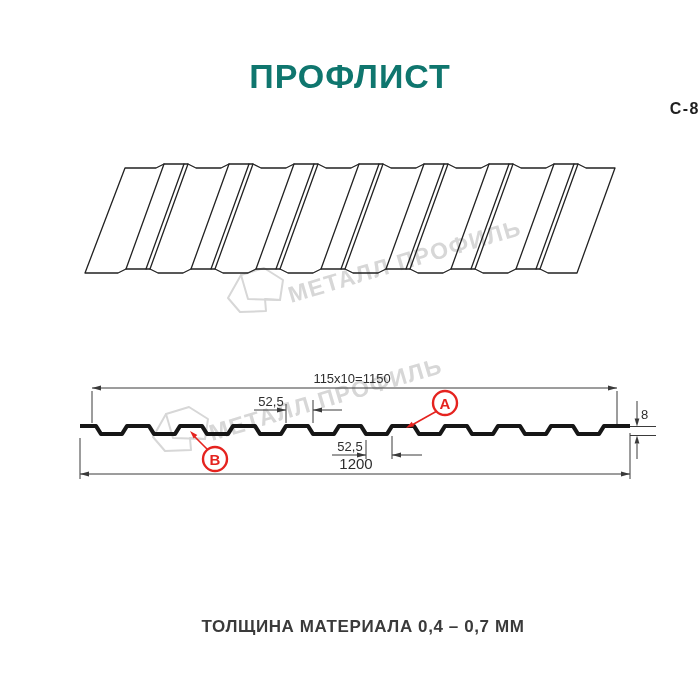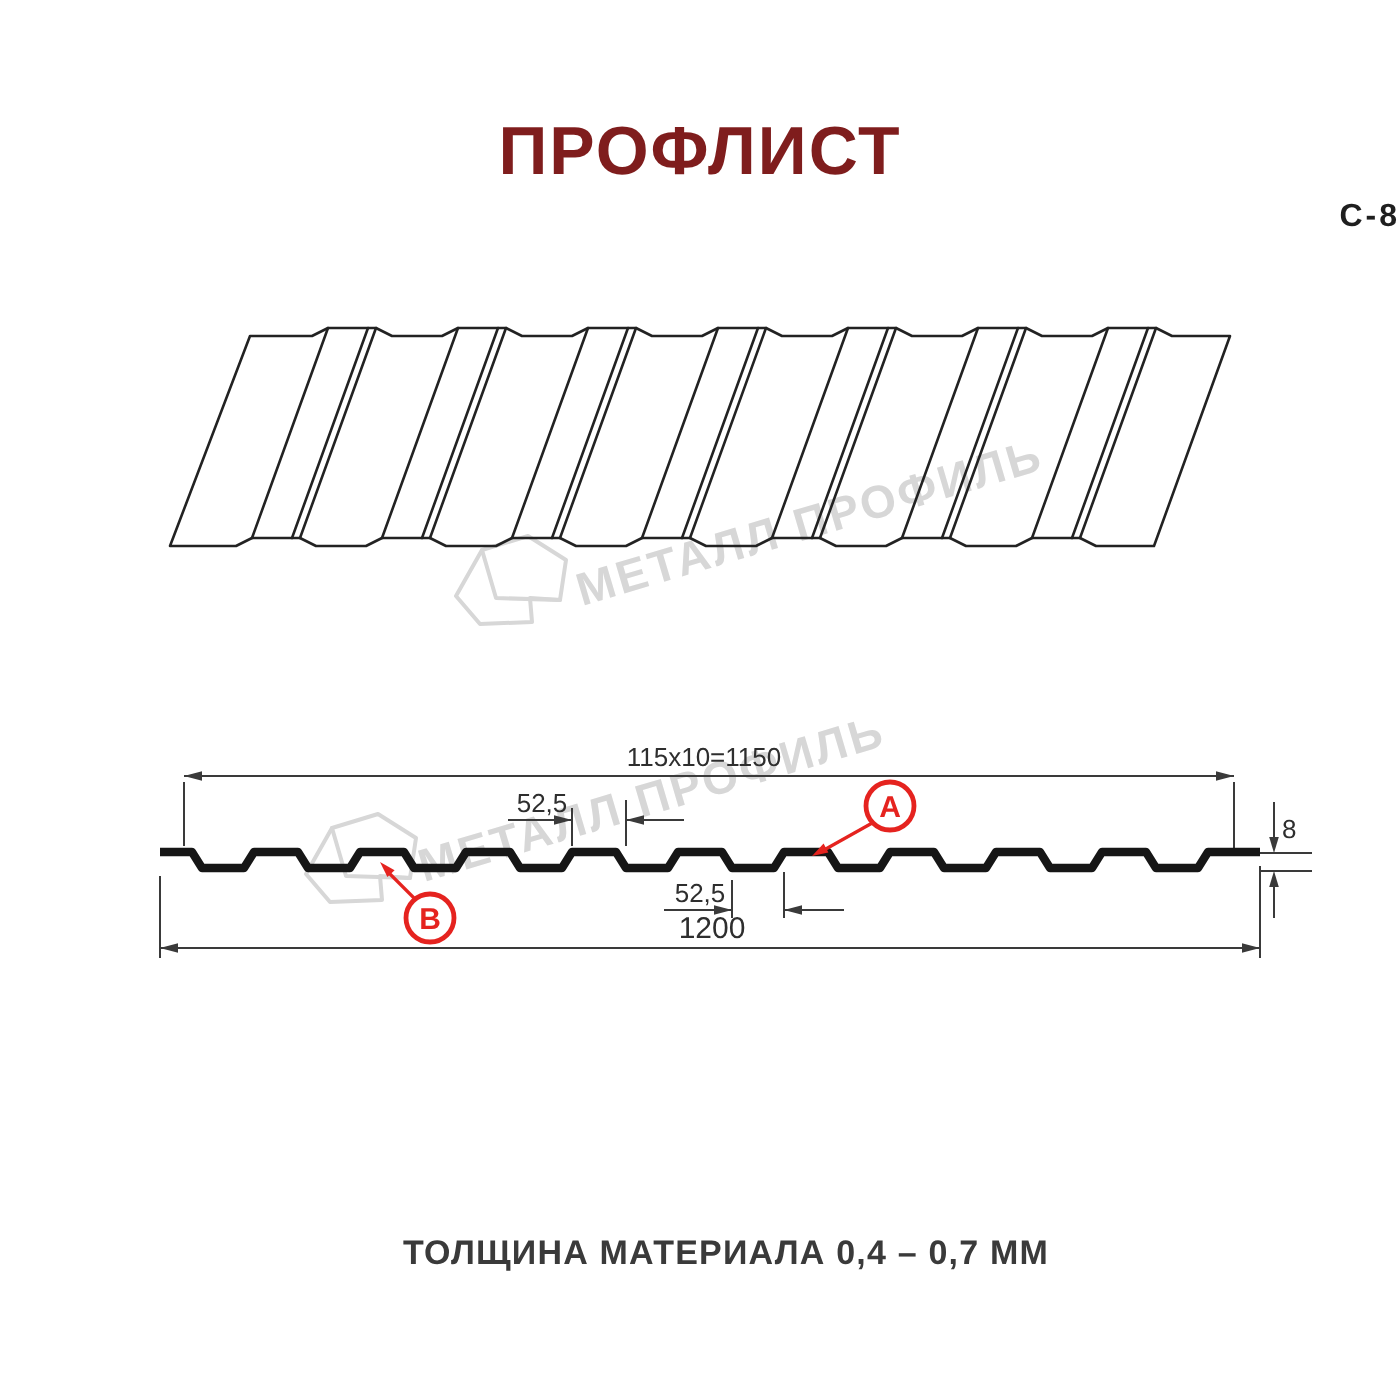--- a/index.html
+++ b/index.html
@@ -2,21 +2,21 @@
 <html><head>
 <meta charset="utf-8">
 <style>
   html,body{margin:0;padding:0;}
   body{
     width:700px;height:700px;background:#ffffff;position:relative;overflow:hidden;
     font-family:"Liberation Sans","DejaVu Sans",sans-serif;
   }
   .abs{position:absolute;left:0;width:700px;text-align:center;}
   .title{
-    top:58px;font-size:34px;line-height:36px;font-weight:800;letter-spacing:1px;color:#7f1d1d;
+    top:58px;font-size:34px;line-height:36px;font-weight:800;letter-spacing:1px;color:#0f766e;
   }
   .subtitle{
     top:100px;font-size:16px;line-height:18px;font-weight:600;letter-spacing:1.5px;color:#1f1f1f;text-align:right;
   }
   .footer{
     top:616px;font-size:17px;line-height:22px;font-weight:600;letter-spacing:.6px;color:#3a3a3a;padding-left:13px;
   }
   svg{position:absolute;top:0;left:0;}
   .wm-text{font-weight:700;font-size:23px;letter-spacing:1.5px;fill:#d7d7d7;}
   .ln{stroke:#222222;stroke-width:1.3;fill:none;stroke-linejoin:round;stroke-linecap:round;}

